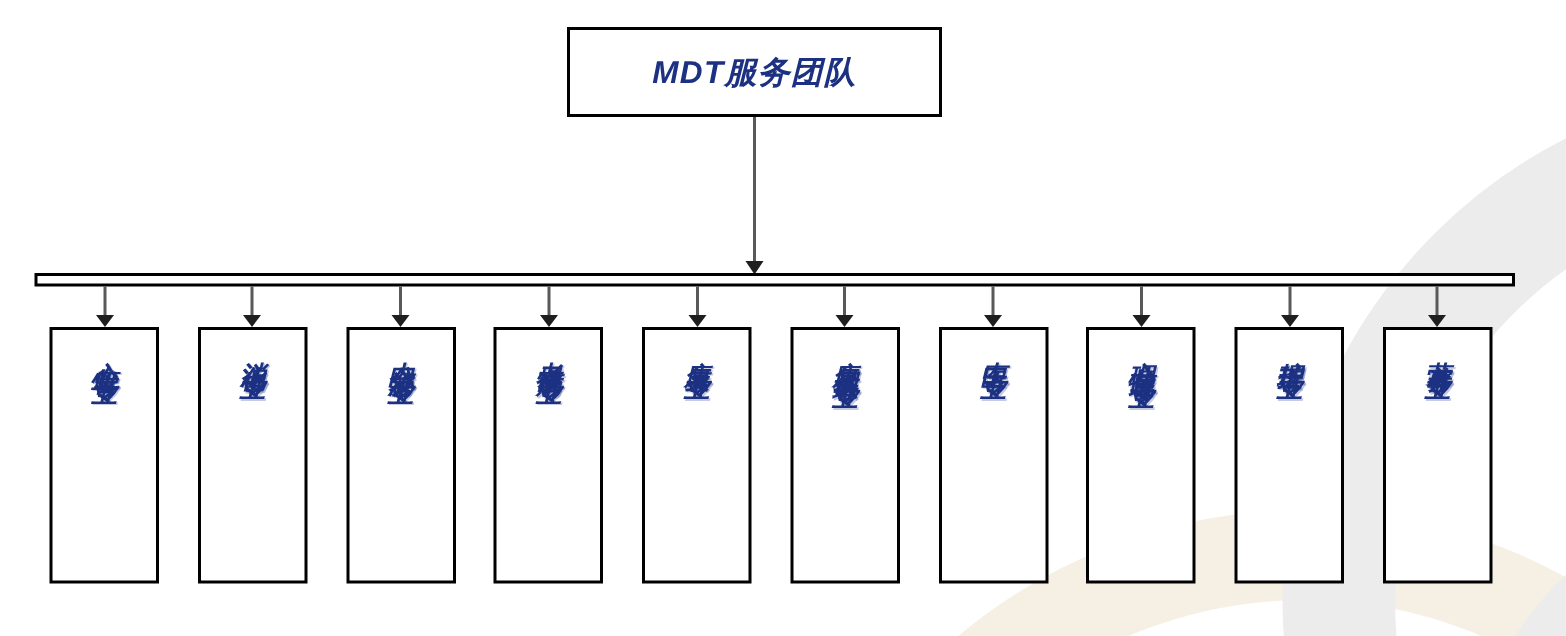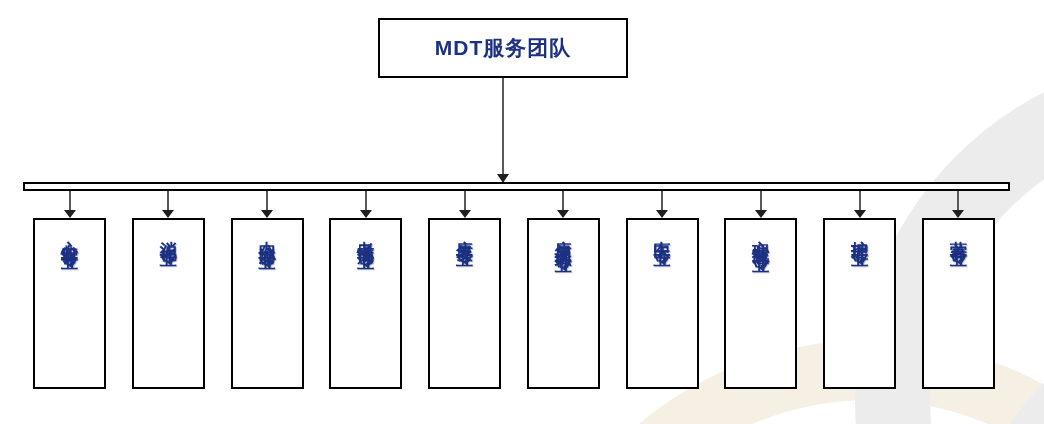--- a/index.html
+++ b/index.html
@@ -35,21 +35,21 @@
     box-sizing: border-box;
   }
   .deco-cream-1 {
     left: 510px; top: 340px;
     width: 720px; height: 720px;
     border: 60px solid var(--deco-cream, #f5efe4);
     box-sizing: border-box;
   }
 
   
-  .diagram { position: absolute; inset: 0; z-index: 1; }
+  .diagram { position: absolute; inset: 0; z-index: 1; font-style: italic; }
 
   .root-node {
     position: absolute;
     left: 378px; top: 18px;
     width: 250px; height: 60px;
     box-sizing: border-box;
     background: #ffffff;
     border: 2px solid var(--node-border, #000);
     display: flex;
     align-items: center;

